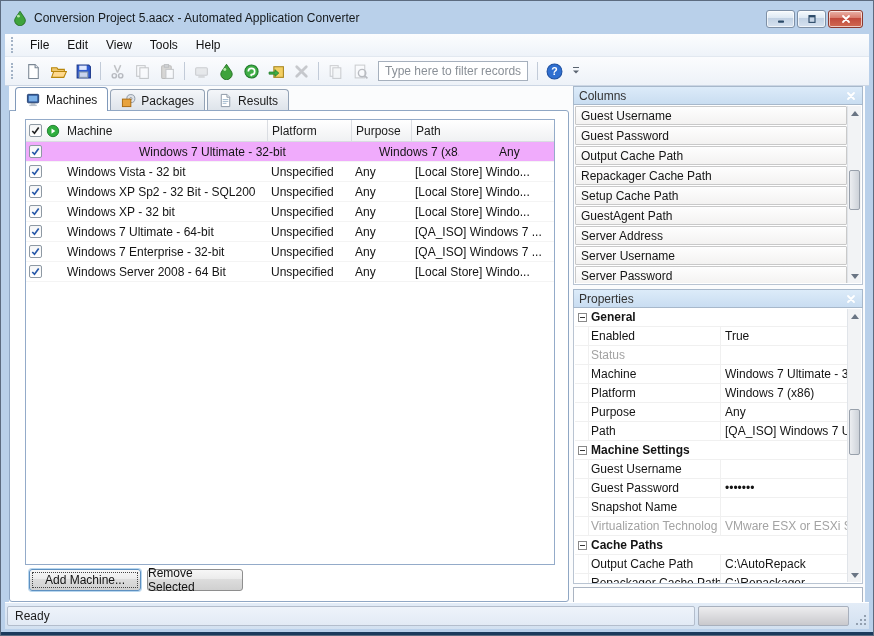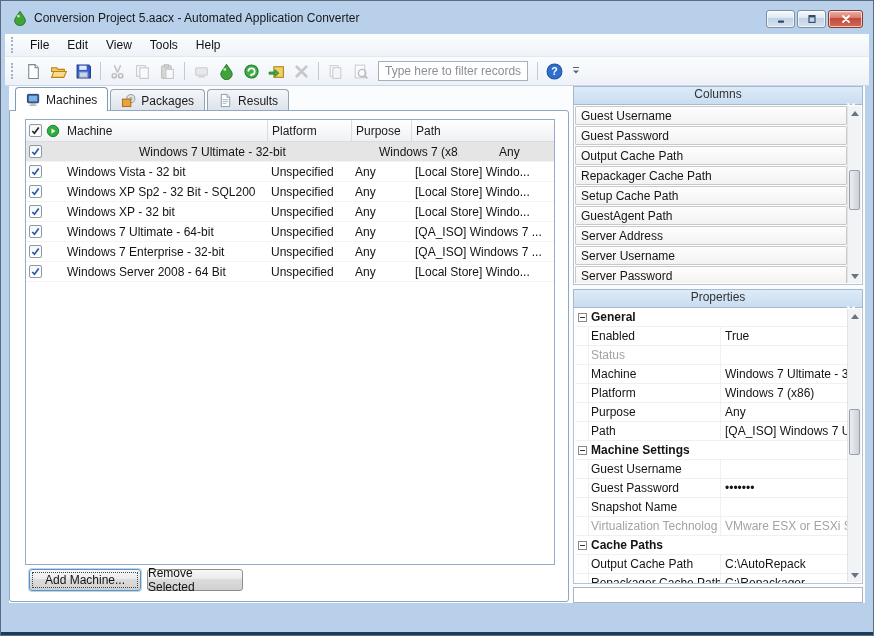--- a/index.html
+++ b/index.html
@@ -66,40 +66,40 @@
     display:flex; align-items:center;}
   .mhead .hcell{height:100%; display:flex; align-items:center; padding-left:4px; color:#1a1a1a;}
   .hsep{border-left:1px solid #dadde2;}
   .c-check{width:18px; flex:none; display:flex; align-items:center; justify-content:center; padding-left:0 !important;}
   .c-icon{width:19px; flex:none; display:flex; align-items:center; padding-left:2px !important;}
   .c-machine{width:204px; flex:none;}
   .c-platform{width:84px; flex:none;}
   .c-purpose{width:60px; flex:none;}
   .c-path{flex:1;}
   .mrow{height:20px; display:flex; align-items:center; border-bottom:1px solid #f4f4f4;}
-  .mrow.selected{background:#e5e5e5;gap:36px;}
+  .mrow.selected{background:#f0abfc;gap:36px;}
   .mcell{overflow:hidden; white-space:nowrap; padding-left:4px;}
   .cb{width:13px; height:13px; border:1px solid #8e99a3; border-radius:2px;
     background:linear-gradient(#f4f5f6,#ffffff); display:flex; align-items:center; justify-content:center;}
   .cb .ico{width:11px; height:11px;}
   .playico{width:14px; height:14px;}
 
   
   .btn{position:absolute; height:22px; border:1px solid #8e8e8e; border-radius:3px;
     background:linear-gradient(#f7f7f7,#ebebeb 45%,#dddddd 46%,#d0d0d0);
     font-family:"Liberation Sans",sans-serif; font-size:12px; color:#111;
     display:flex; align-items:center; justify-content:center;}
   .btn.add{left:19px; top:458px; width:112px; border-color:#5e90c0;
     box-shadow:0 0 0 1px #b9d7ef; outline:1px dotted #444; outline-offset:-4px;}
   .btn.remove{left:137px; top:458px; width:96px;}
 
   
   .panel{position:absolute; left:564px; width:290px;}
   .panel-h{height:19px; background:linear-gradient(#dcebf9,#c9ddf1); border:1px solid #a7b8cb;
-    display:flex; align-items:center; padding:0 5px; color:#333;flex-direction:column;}
+    display:flex; align-items:center; padding:0 5px; color:#333;}
   .panel-x{margin-left:auto; width:12px; height:12px; color:#4a4a4a;}
   .columns-panel{top:0; height:199px;}
   .col-body{position:absolute; top:19px; left:0; right:0; bottom:0; background:#fff; border:1px solid #b9c4d2; border-top:none;}
   .col-items{position:absolute; left:1px; top:1px; right:15px; bottom:1px; overflow:hidden;}
   .col-item{height:19px; border:1px solid #c9c9c9; border-radius:1px;
     background:linear-gradient(#fefefe,#f3f2f1); display:flex; align-items:center; padding:0 5px; margin-bottom:1px;
     white-space:nowrap; overflow:hidden;}
 
   .vscroll{position:absolute; top:1px; right:1px; bottom:1px; width:14px; background:#f2f3f5; border-left:1px solid #e0e4e9;}
   .sb-btn{position:absolute; left:0; right:0; height:14px; display:flex; align-items:center; justify-content:center;}
@@ -637,14 +637,28 @@
           <span class="sb-btn sb-down">
               <span class="tri-down"></span>
             </span>
         </div>
       </div>
       <div class="desc-box"></div>
     </div>
 
   </div>
 
+  <div class="statusbar">
+    <div class="ready">
+        <span>Ready</span>
+      </div>
+    <div class="progress"></div>
+    <div class="rgrip">
+        <i></i>
+        <i></i>
+        <i></i>
+        <i></i>
+        <i></i>
+        <i></i>
+      </div>
+  </div>
 
 </div>
 
 </body></html>

